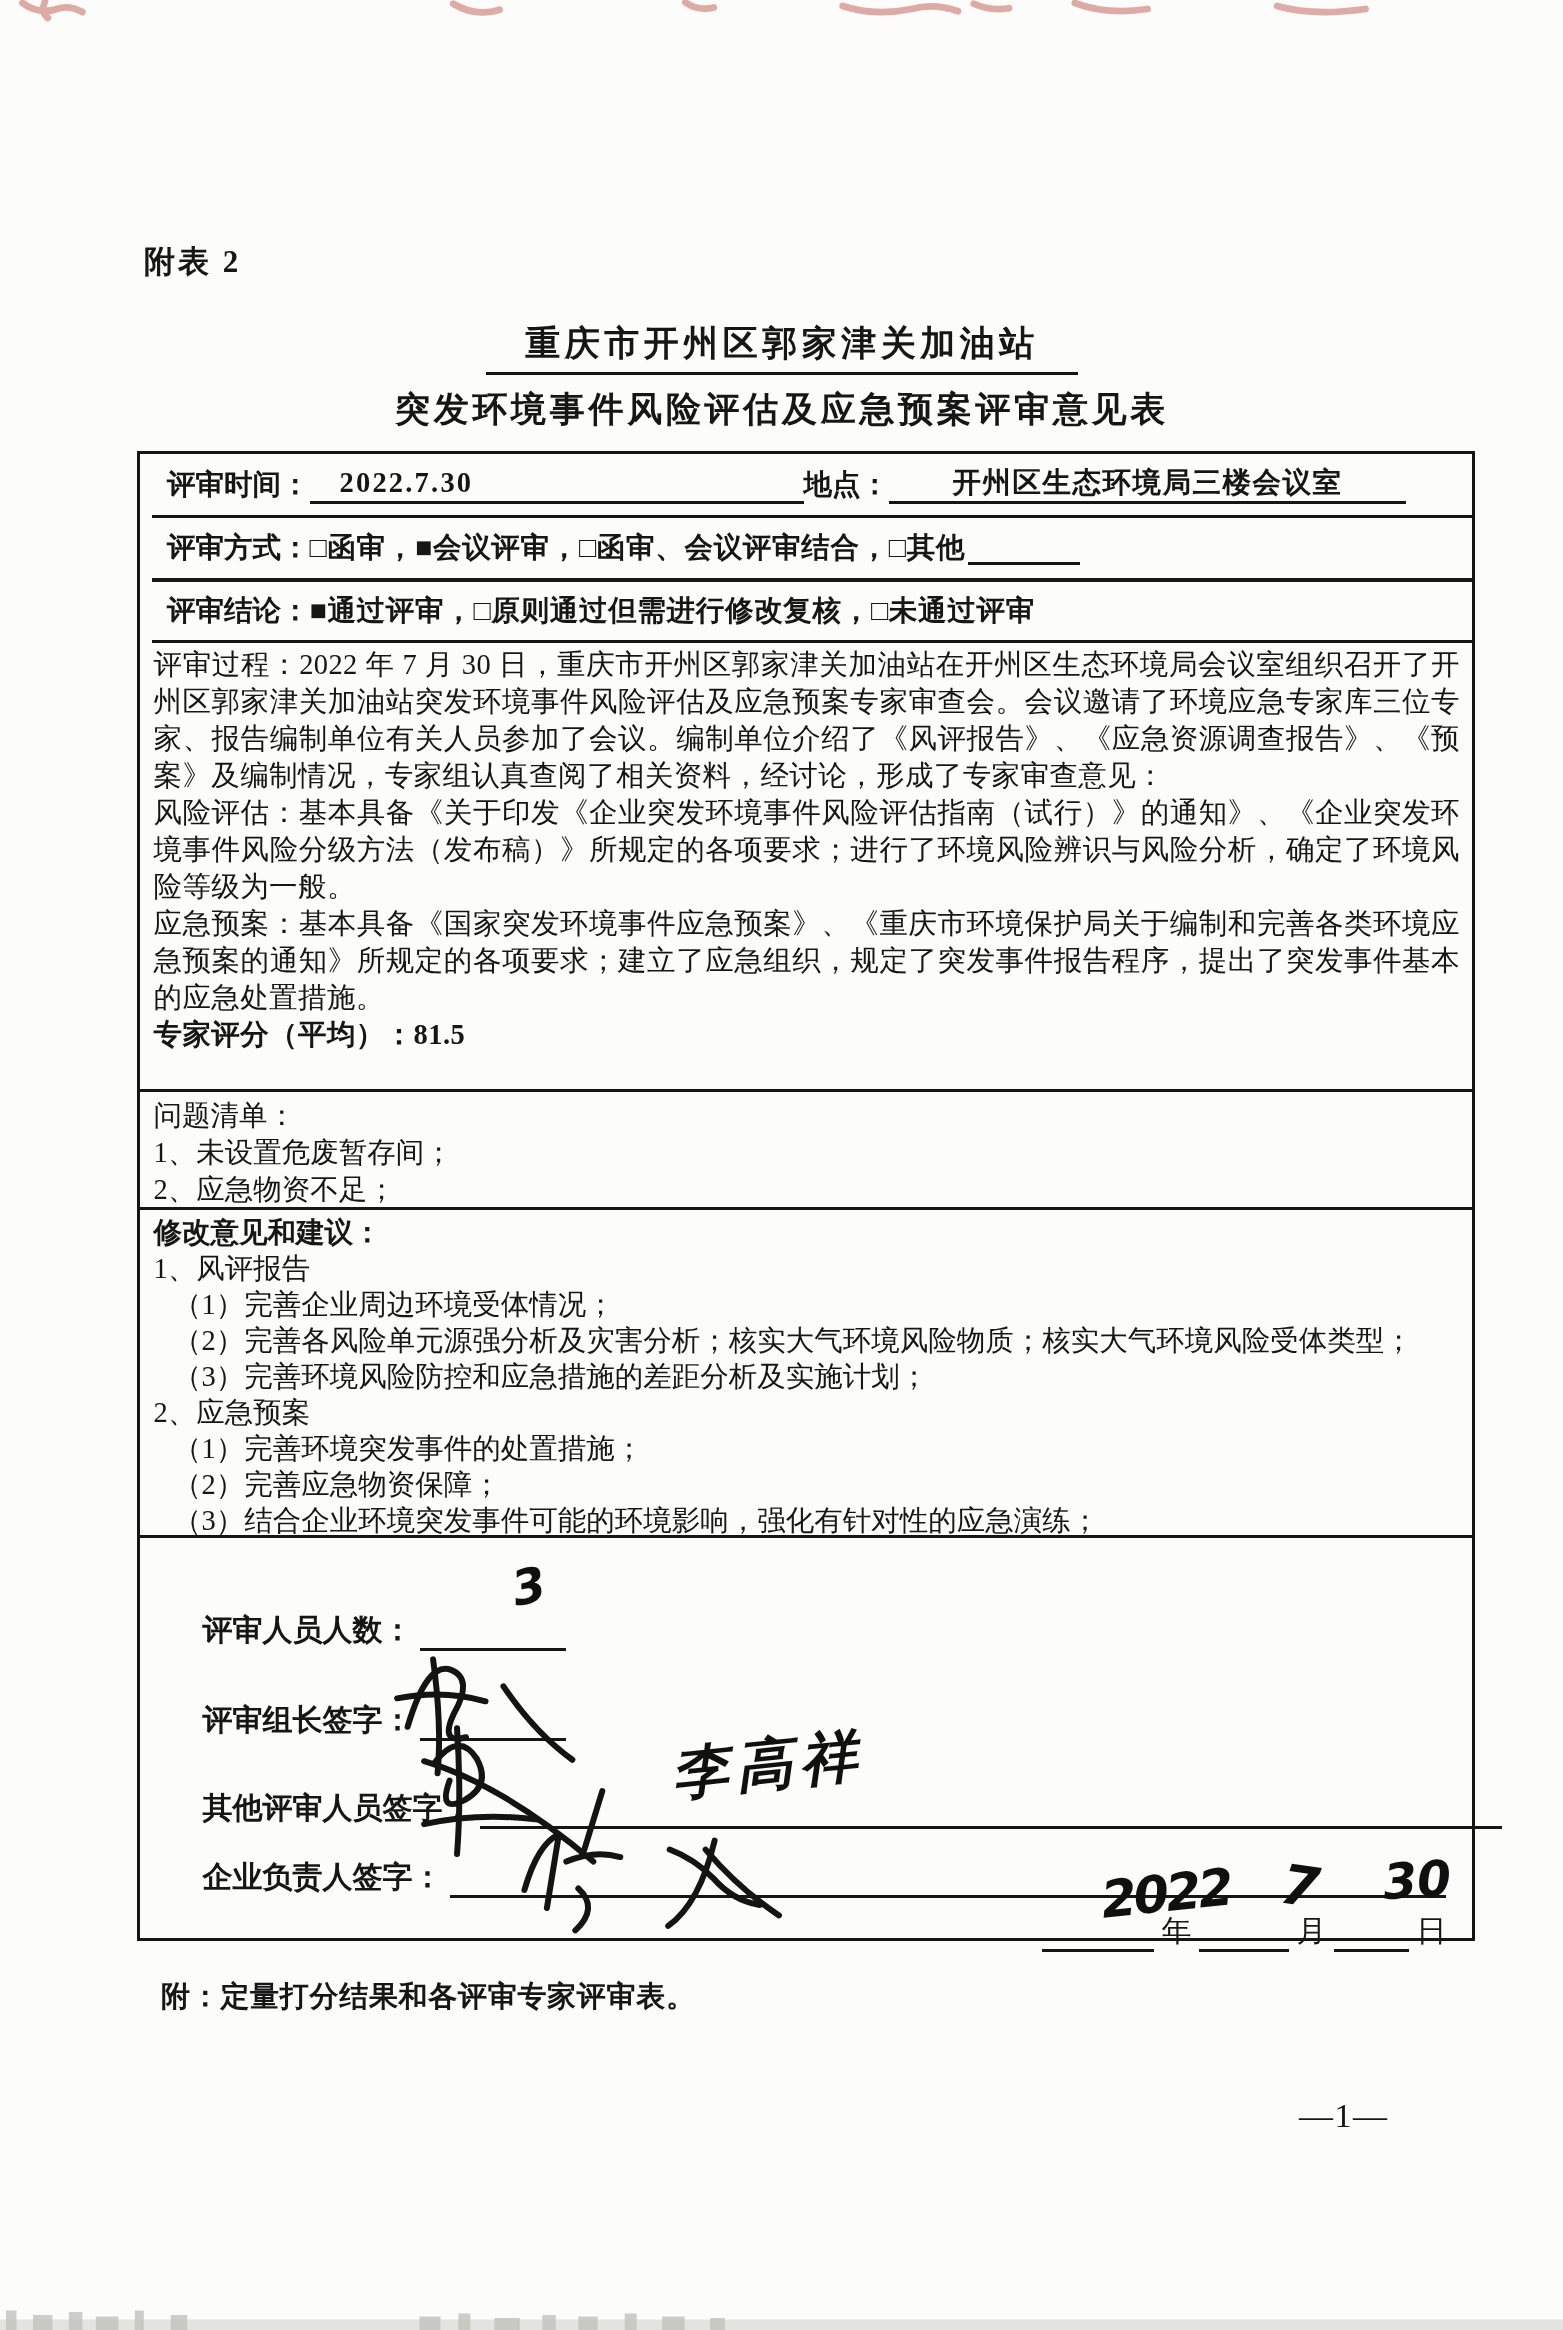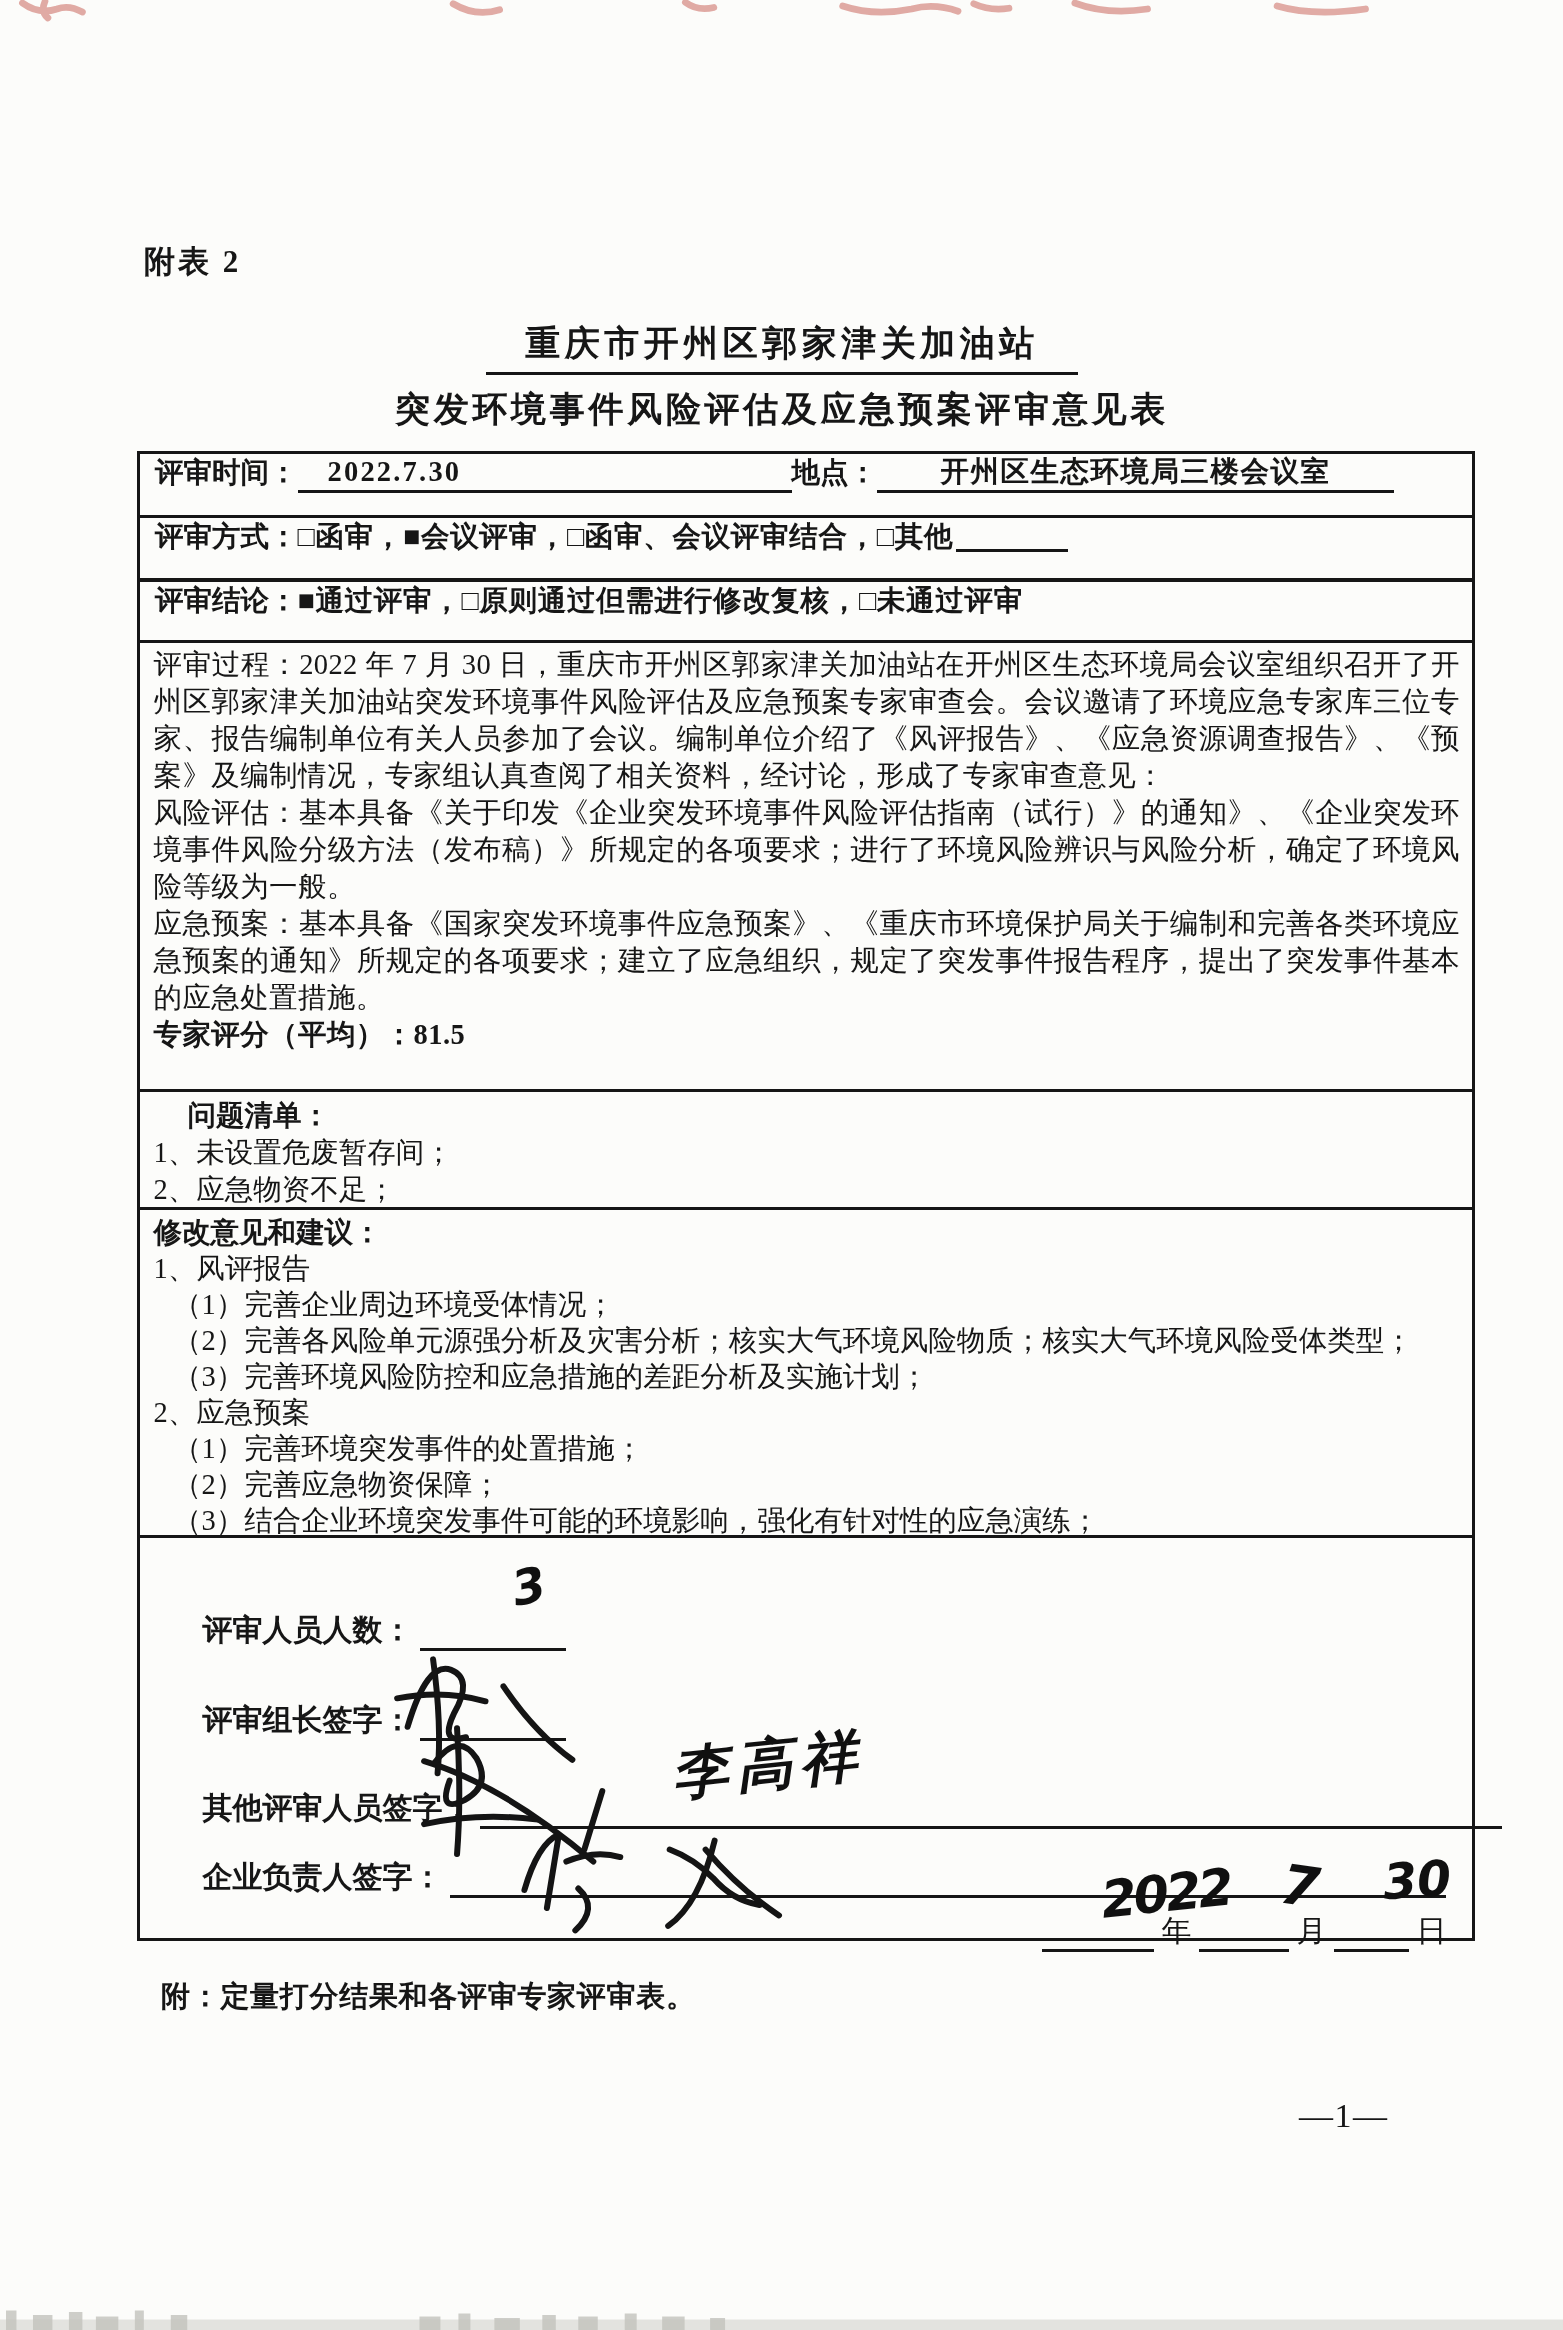--- a/index.html
+++ b/index.html
@@ -10,36 +10,36 @@
   }
   
   .attach-label{position:absolute;left:144px;top:241px;font-size:31px;font-weight:bold;letter-spacing:3px;}
   .title1{position:absolute;top:320px;left:0;width:100%;text-align:center;font-size:35px;font-weight:bold;}
   .title1 .u{display:inline-block;padding:0 39px 4.5px 39px;border-bottom:3.7px solid #161616;letter-spacing:4.5px;text-align:center;}
   .title2{position:absolute;top:386px;left:0;width:100%;text-align:center;font-size:35px;font-weight:bold;letter-spacing:3.7px;}
   
   .sheet{position:absolute;left:137px;top:451px;width:1332px;border:3.7px solid #161616;background:transparent;}
   .row{border-bottom:3px solid #161616;box-sizing:border-box;position:relative;}
   .row:last-child{border-bottom:none;margin-left:46px;}
-  .r-line{display:flex;align-items:flex-start;padding:0 15px;font-size:28.5px;}
+  .r-line{display:flex;align-items:center;padding:0 15px;font-size:28.5px;margin-left:12px;}
   .lbl{font-weight:bold;white-space:nowrap;}
   .fill{border-bottom:3px solid #161616;display:inline-block;box-sizing:border-box;height:39px;line-height:36px;}
   .v-time{width:494px;padding-left:30px;font-weight:bold;letter-spacing:2.2px;}
   .v-place{width:517px;text-align:center;font-weight:bold;letter-spacing:1.5px;}
   .opts{font-weight:bold;letter-spacing:0.7px;white-space:nowrap;}
   .short-ul{width:112px;height:34px;margin-left:3px;}
   .r1{height:64px;}
   .r2{height:64px;border-bottom-width:4.5px;}
   .r3{height:61px;}
   .r4{height:449px;padding:3px 12px 0 13.5px;}
   .r4 p{margin:0;font-size:28.5px;line-height:37px;text-align:justify;letter-spacing:0.4px;}
   .r4 p.head{font-weight:bold;}
   .r5{height:118px;padding:4.5px 12px 0 13.5px;}
   .r5 div{font-size:28.5px;line-height:37px;}
-  .r5 .head{font-weight:bold;margin-left:34px;}
+  .r5 .head{font-weight:normal;}
   .r6{height:328px;padding:4.5px 12px 0 13.5px;}
   .r6 div{font-size:28.5px;line-height:36px;white-space:nowrap;}
   .r6 .head{font-weight:bold;}
   .r6 .ind{padding-left:19.5px;}
   .r7{height:400px;}
   .sig-line{position:absolute;left:16.5px;font-size:30px;font-weight:bold;white-space:nowrap;}
   .sig-ul{display:inline-block;border-bottom:3px solid #161616;height:36px;vertical-align:bottom;}
   .ul-count{width:146px;}
   .ul-leader{width:146px;}
   .ul-others{width:1022px;}

